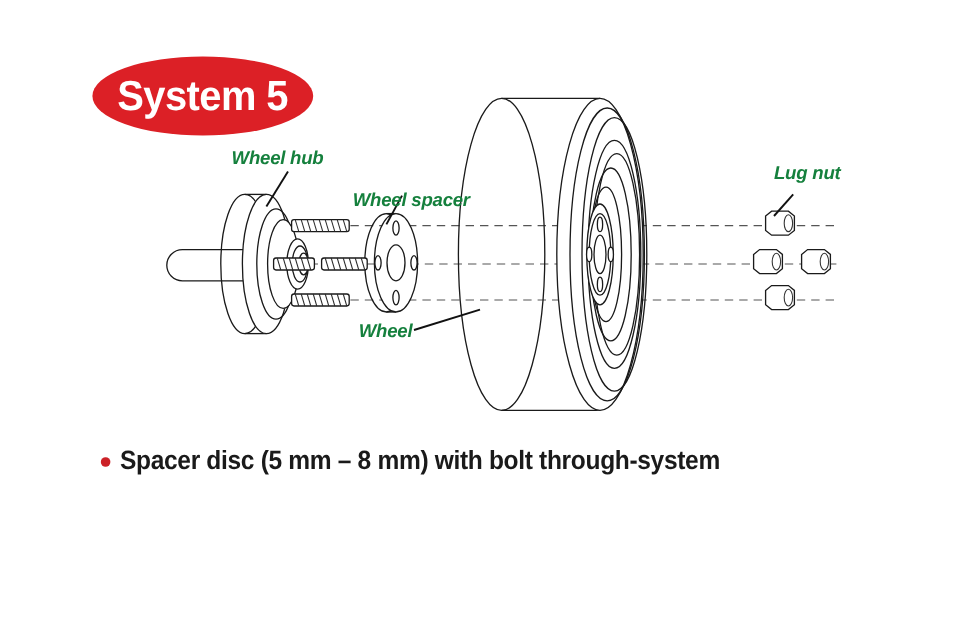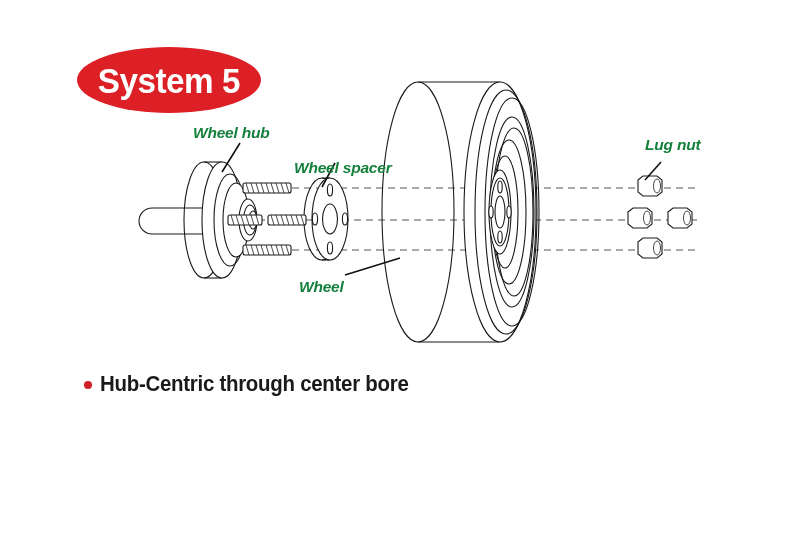--- a/index.html
+++ b/index.html
@@ -59,21 +59,21 @@
     font-family: "Liberation Sans", sans-serif;
     font-weight: bold;
     font-style: italic;
     font-size: 15.5px;
     color: #15803d;
     white-space: nowrap;
     letter-spacing: -0.2px;
   }
   #label-wheel-hub   { left: 193px; top: 124px; }
   #label-wheel-spacer{ left: 294px; top: 143px; margin-top: 16px; }
-  #label-wheel       { left: 299px; top: 268px; margin-top: 10px; }
+  #label-wheel       { left: 299px; top: 268px; }
   #label-lug-nut     { left: 645px; top: 136px; }
 
   
   #bullets {
     position: absolute;
     left: 84px;
     top: 370px;
     width: 680px;
   }
   .bullet-row {
@@ -270,17 +270,17 @@
   </svg>
 
   <div class="callout-label" id="label-wheel-hub">Wheel hub</div>
   <div class="callout-label" id="label-wheel-spacer">Wheel spacer</div>
   <div class="callout-label" id="label-wheel">Wheel</div>
   <div class="callout-label" id="label-lug-nut">Lug nut</div>
 
   <div id="bullets">
     <div class="bullet-row">
       <span class="bullet-dot"></span>
-      <span class="bullet-text">Hub-Centric through center bore</span>
+      <span class="bullet-text">Spacer disc (5 mm – 8 mm) with bolt through-system</span>
     </div>
   </div>
 
 </div>
 
 </body></html>

